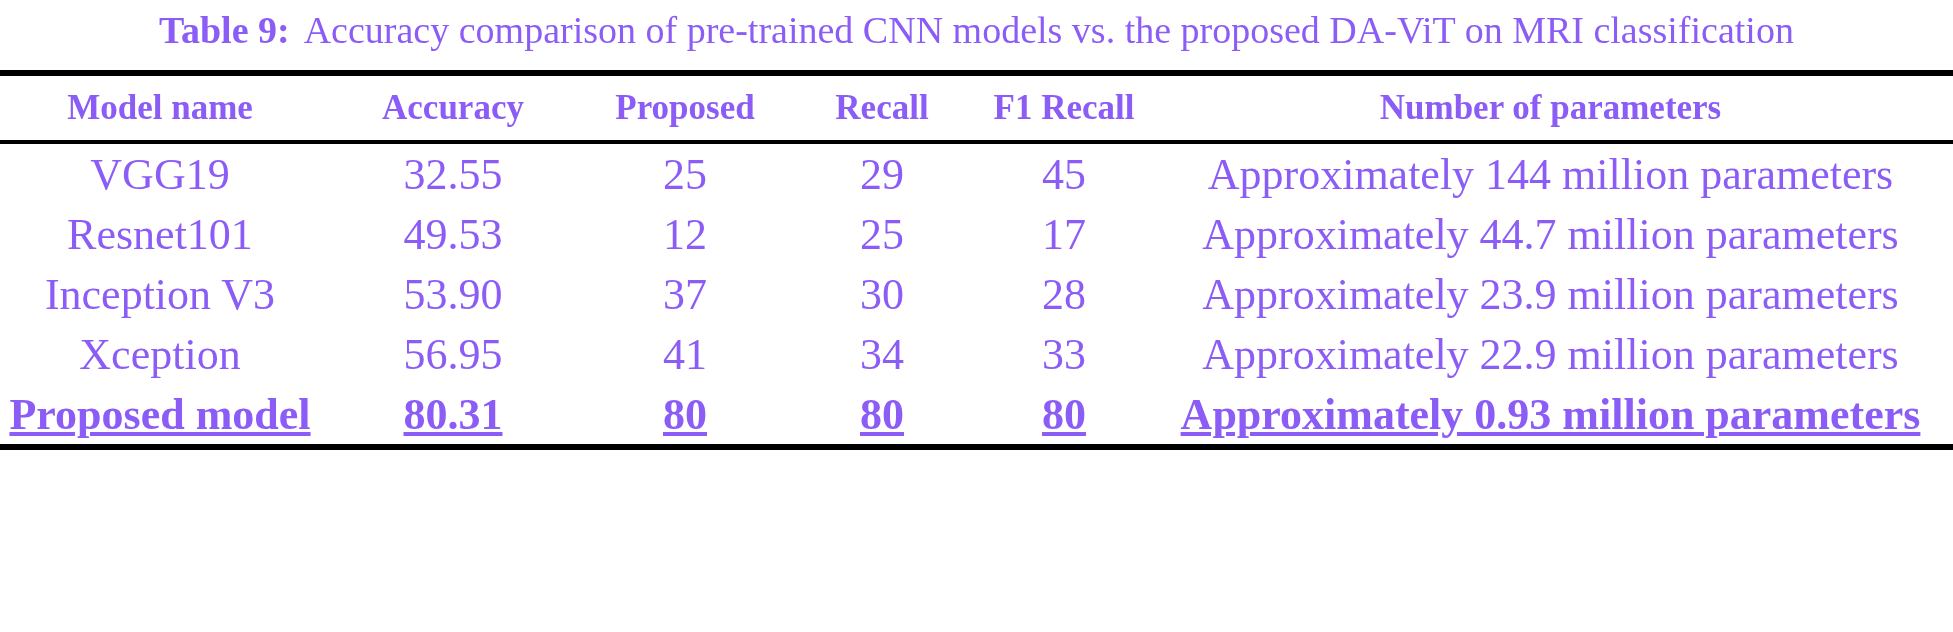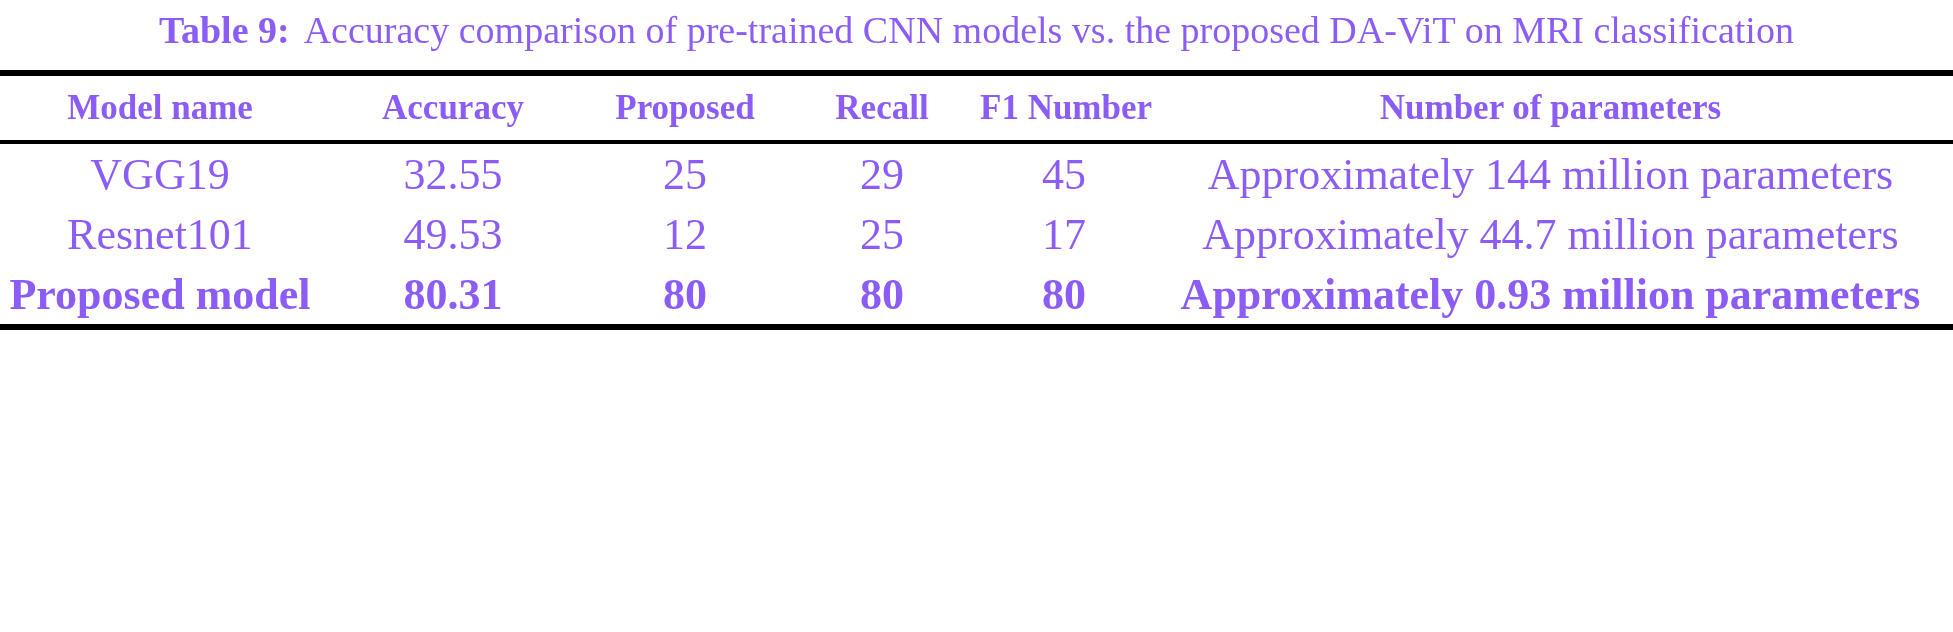--- a/index.html
+++ b/index.html
@@ -51,20 +51,21 @@
   table.results td {
     font-size: 44px;
     height: 60px;
     padding: 0;
     text-align: center;
     vertical-align: middle;
     white-space: nowrap;
   }
   table.results tr.bold-row td {
     font-weight: bold;
+    text-decoration: underline;
   }
 </style>
 </head>
 <body>
 
 <div class="page">
 
   <div class="caption">
     <span class="cap-label">Table 9:</span><span>Accuracy comparison of pre-trained CNN models vs. the proposed DA-ViT on MRI classification</span>
   </div>
@@ -77,41 +78,57 @@
       <col style="width:196px">
       <col style="width:168px">
       <col style="width:805px">
     </colgroup>
     <thead>
       <tr>
         <th>Model name</th>
         <th>Accuracy</th>
         <th>Proposed</th>
         <th>Recall</th>
-        <th>F1 Number</th>
+        <th>F1 Recall</th>
         <th>Number of parameters</th>
       </tr>
     </thead>
     <tbody>
         <tr>
     <td>VGG19</td>
     <td>32.55</td>
     <td>25</td>
     <td>29</td>
     <td>45</td>
     <td>Approximately 144 million parameters</td>
   </tr>
         <tr>
     <td>Resnet101</td>
     <td>49.53</td>
     <td>12</td>
     <td>25</td>
     <td>17</td>
     <td>Approximately 44.7 million parameters</td>
   </tr>
+        <tr>
+    <td>Inception V3</td>
+    <td>53.90</td>
+    <td>37</td>
+    <td>30</td>
+    <td>28</td>
+    <td>Approximately 23.9 million parameters</td>
+  </tr>
+        <tr>
+    <td>Xception</td>
+    <td>56.95</td>
+    <td>41</td>
+    <td>34</td>
+    <td>33</td>
+    <td>Approximately 22.9 million parameters</td>
+  </tr>
         <tr class="bold-row">
     <td>Proposed model</td>
     <td>80.31</td>
     <td>80</td>
     <td>80</td>
     <td>80</td>
     <td>Approximately 0.93 million parameters</td>
   </tr>
       </tbody>
   </table>

